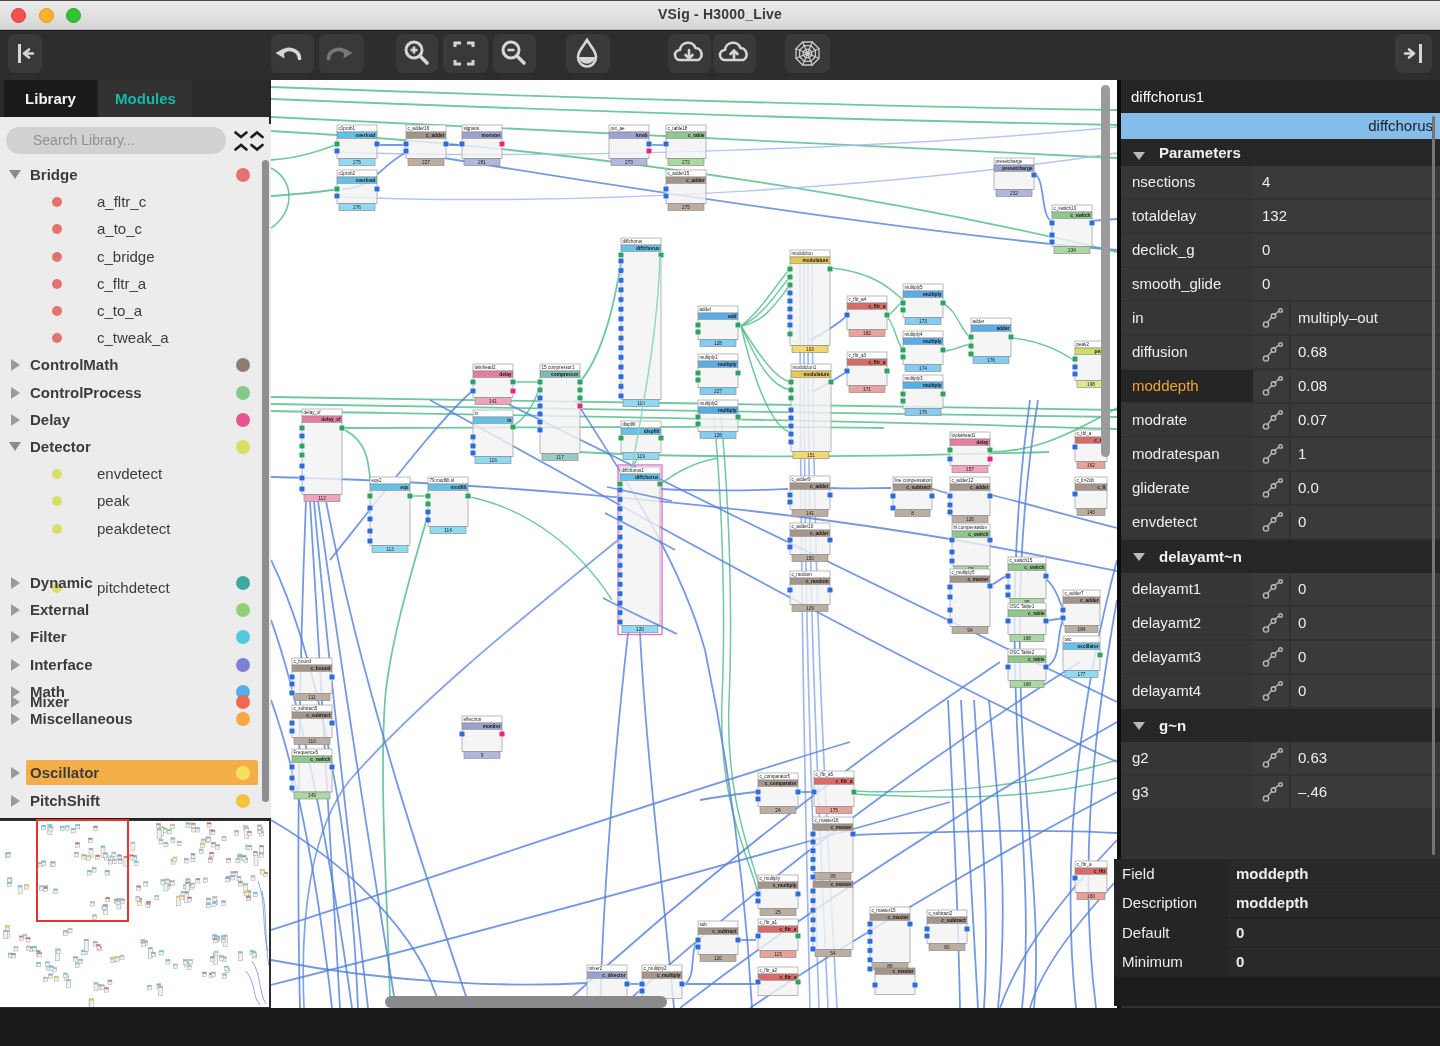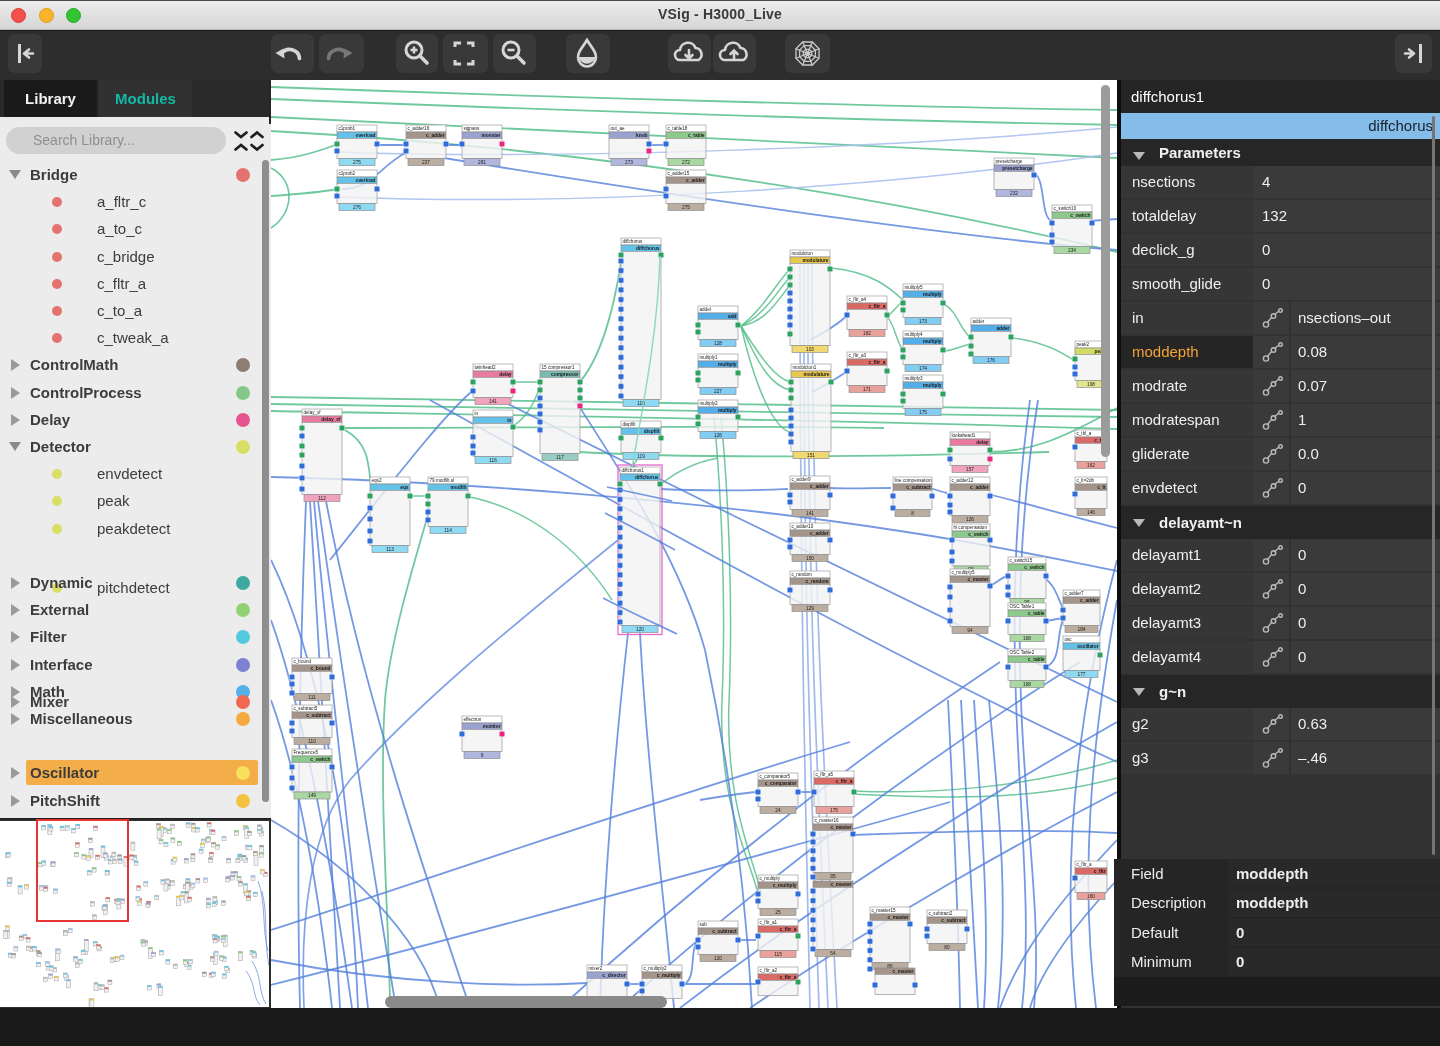--- a/index.html
+++ b/index.html
@@ -36,21 +36,21 @@
 .pval{position:absolute;left:132px;top:0;width:187px;height:32px;background:#3b3a3a;color:#efefef;
 font-size:15px;line-height:32px;padding-left:9px}
 .pvico{position:absolute;left:132px;top:0;width:37px;height:32px;background:#3b3a3a;border-right:1px solid #312f2f}
 .pvt{position:absolute;left:170px;top:0;width:149px;height:32px;background:#3b3a3a;color:#efefef;font-size:15px;line-height:32px;padding-left:7px}
 .shead{position:relative;width:100%;height:33px;background:#272626;color:#f0f0f0;
 font-size:15px;font-weight:bold;line-height:33px;padding-left:38px}
 .shead:after{content:"";position:absolute;left:12px;top:13px;border-left:6px solid transparent;
 border-right:6px solid transparent;border-top:8px solid #b9b9b9}
 .itbl-row{position:relative;width:100%;height:29.4px;background:#262525}
 .itbl-l{position:absolute;left:0;top:1px;width:112px;height:27.4px;background:#262525;color:#ededed;
-font-size:15px;line-height:27px;padding-left:17px}
+font-size:15px;line-height:27px;padding-left:8px}
 .itbl-r{position:absolute;left:114px;top:1px;width:213px;height:27.4px;background:#2a2929;color:#ededed;
 font-size:15px;font-weight:bold;line-height:27px;padding-left:8px}
 </style></head><body>
 <div id="titlebar"></div>
 <div class="tl" style="left:11px;background:#f4514c;border:1px solid #dd3b36"></div>
 <div class="tl" style="left:38.5px;background:#f8b42a;border:1px solid #e09e14"></div>
 <div class="tl" style="left:66px;background:#33c434;border:1px solid #24a824"></div>
 <div id="title">VSig - H3000_Live</div>
 <div id="toolbar"></div>
 <div class="tbtn" style="left:8px;width:34px"><svg width="34" height="39" viewBox="0 0 34 39">
@@ -1460,21 +1460,34 @@
       <div class="plabel" style="">in</div>
       <div class="pvico"><svg width="26" height="24" viewBox="0 0 26 24" style="margin:4px 0 0 8px">
           <g stroke="#b9b9b9" stroke-width="1.4" fill="none">
             <line x1="6" y1="17" x2="11" y2="11"></line>
             <line x1="13" y1="9" x2="18" y2="5"></line>
             <circle cx="5" cy="18.5" r="2.6"></circle>
             <circle cx="12.5" cy="10" r="2.3"></circle>
             <circle cx="19.5" cy="4.5" r="1.8"></circle>
           </g>
         </svg></div>
-      <div class="pvt">nsections–out</div>
+      <div class="pvt">multiply–out</div>
+    </div>
+    <div class="prow">
+      <div class="plabel" style="">diffusion</div>
+      <div class="pvico"><svg width="26" height="24" viewBox="0 0 26 24" style="margin:4px 0 0 8px">
+          <g stroke="#b9b9b9" stroke-width="1.4" fill="none">
+            <line x1="6" y1="17" x2="11" y2="11"></line>
+            <line x1="13" y1="9" x2="18" y2="5"></line>
+            <circle cx="5" cy="18.5" r="2.6"></circle>
+            <circle cx="12.5" cy="10" r="2.3"></circle>
+            <circle cx="19.5" cy="4.5" r="1.8"></circle>
+          </g>
+        </svg></div>
+      <div class="pvt">0.68</div>
     </div>
     <div class="prow">
       <div class="plabel" style="background:#262525;color:#f2a437">moddepth</div>
       <div class="pvico"><svg width="26" height="24" viewBox="0 0 26 24" style="margin:4px 0 0 8px">
           <g stroke="#b9b9b9" stroke-width="1.4" fill="none">
             <line x1="6" y1="17" x2="11" y2="11"></line>
             <line x1="13" y1="9" x2="18" y2="5"></line>
             <circle cx="5" cy="18.5" r="2.6"></circle>
             <circle cx="12.5" cy="10" r="2.3"></circle>
             <circle cx="19.5" cy="4.5" r="1.8"></circle>

